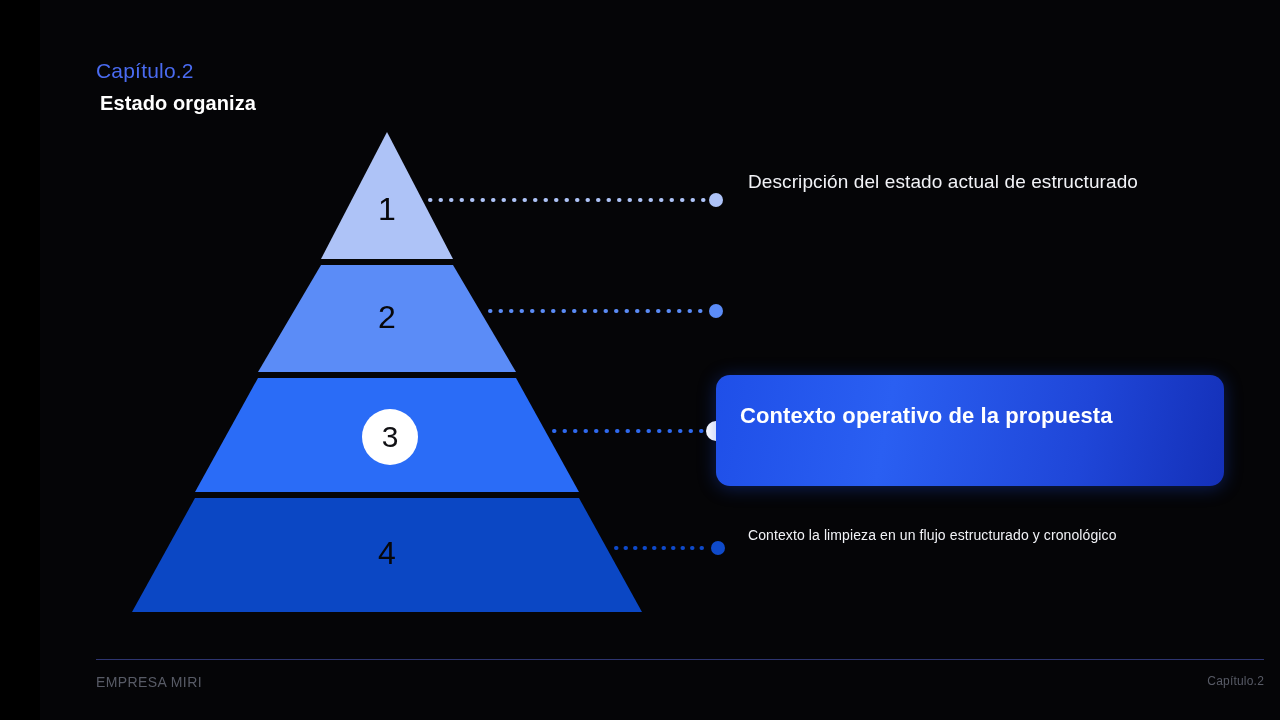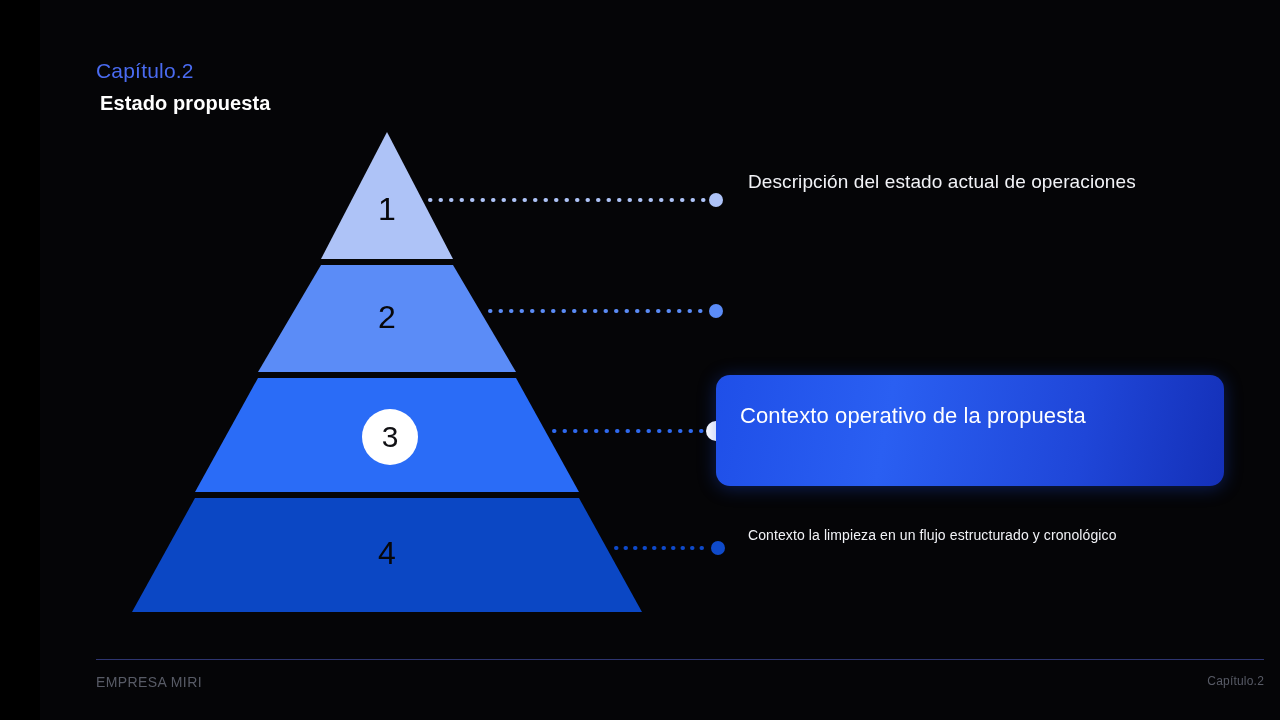--- a/index.html
+++ b/index.html
@@ -87,21 +87,21 @@
     height: 111px;
     border-radius: 14px;
     background: linear-gradient(100deg, #1f4fe8 0%, #2a5ff2 34%, #1f46d8 72%, #1430b8 100%);
     box-shadow: 0 2px 18px rgba(30,76,230,0.35);
   }
   .callout-text {
     position: absolute;
     left: 24px;
     top: 28px;
     font-size: 22px;
-    font-weight: normal;
+    font-weight: bold;
     color: #ffffff;
     white-space: nowrap;
     letter-spacing: 0.1px;
   }
 
   
   .footer-rule {
     position: absolute;
     left: 56px;
     top: 659px;
@@ -129,21 +129,21 @@
     text-align: right;
   }
 </style>
 </head>
 <body>
 
 <div id="slide">
 
   <div class="chapter-eyebrow">Capítulo.2</div>
 
-  <div class="slide-title">Estado propuesta</div>
+  <div class="slide-title">Estado organiza</div>
 
   <svg id="pyramid-svg" viewBox="0 0 1280 720">
 
     <polygon points="347,132 413,259 281,259" fill="#aec3f7"></polygon>
     <text class="tier-number" x="347" y="212">1</text>
 
     <polygon points="281,265 413,265 476,372 218,372" fill="#5b8cf7"></polygon>
     <text class="tier-number" x="347" y="320">2</text>
 
     <polygon points="218,378 476,378 539,492 155,492" fill="#2a6cf7"></polygon>
@@ -159,21 +159,21 @@
     <line x1="450" y1="311" x2="668" y2="311" stroke="#5b8cf7" stroke-width="4" stroke-linecap="round" stroke-dasharray="0.5 10"></line>
     <circle cx="676" cy="311" r="7" fill="#5b8cf7"></circle>
 
     <line x1="514" y1="431" x2="662" y2="431" stroke="#2f6af0" stroke-width="4" stroke-linecap="round" stroke-dasharray="0.5 10"></line>
     <circle cx="676" cy="431" r="10" fill="#ffffff"></circle>
 
     <line x1="576" y1="548" x2="668" y2="548" stroke="#0f4ac9" stroke-width="4" stroke-linecap="round" stroke-dasharray="0.5 9"></line>
     <circle cx="678" cy="548" r="7" fill="#0f4ac9"></circle>
   </svg>
 
-  <div class="row-label r1">Descripción del estado actual de operaciones</div>
+  <div class="row-label r1">Descripción del estado actual de estructurado</div>
 
 
   <div class="callout">
     <div class="callout-text">Contexto operativo de la propuesta</div>
   </div>
 
   <div class="row-label r4">Contexto la limpieza en un flujo estructurado y cronológico</div>
 
   <div class="footer-rule"></div>
   <div class="footer-left">EMPRESA MIRI</div>

